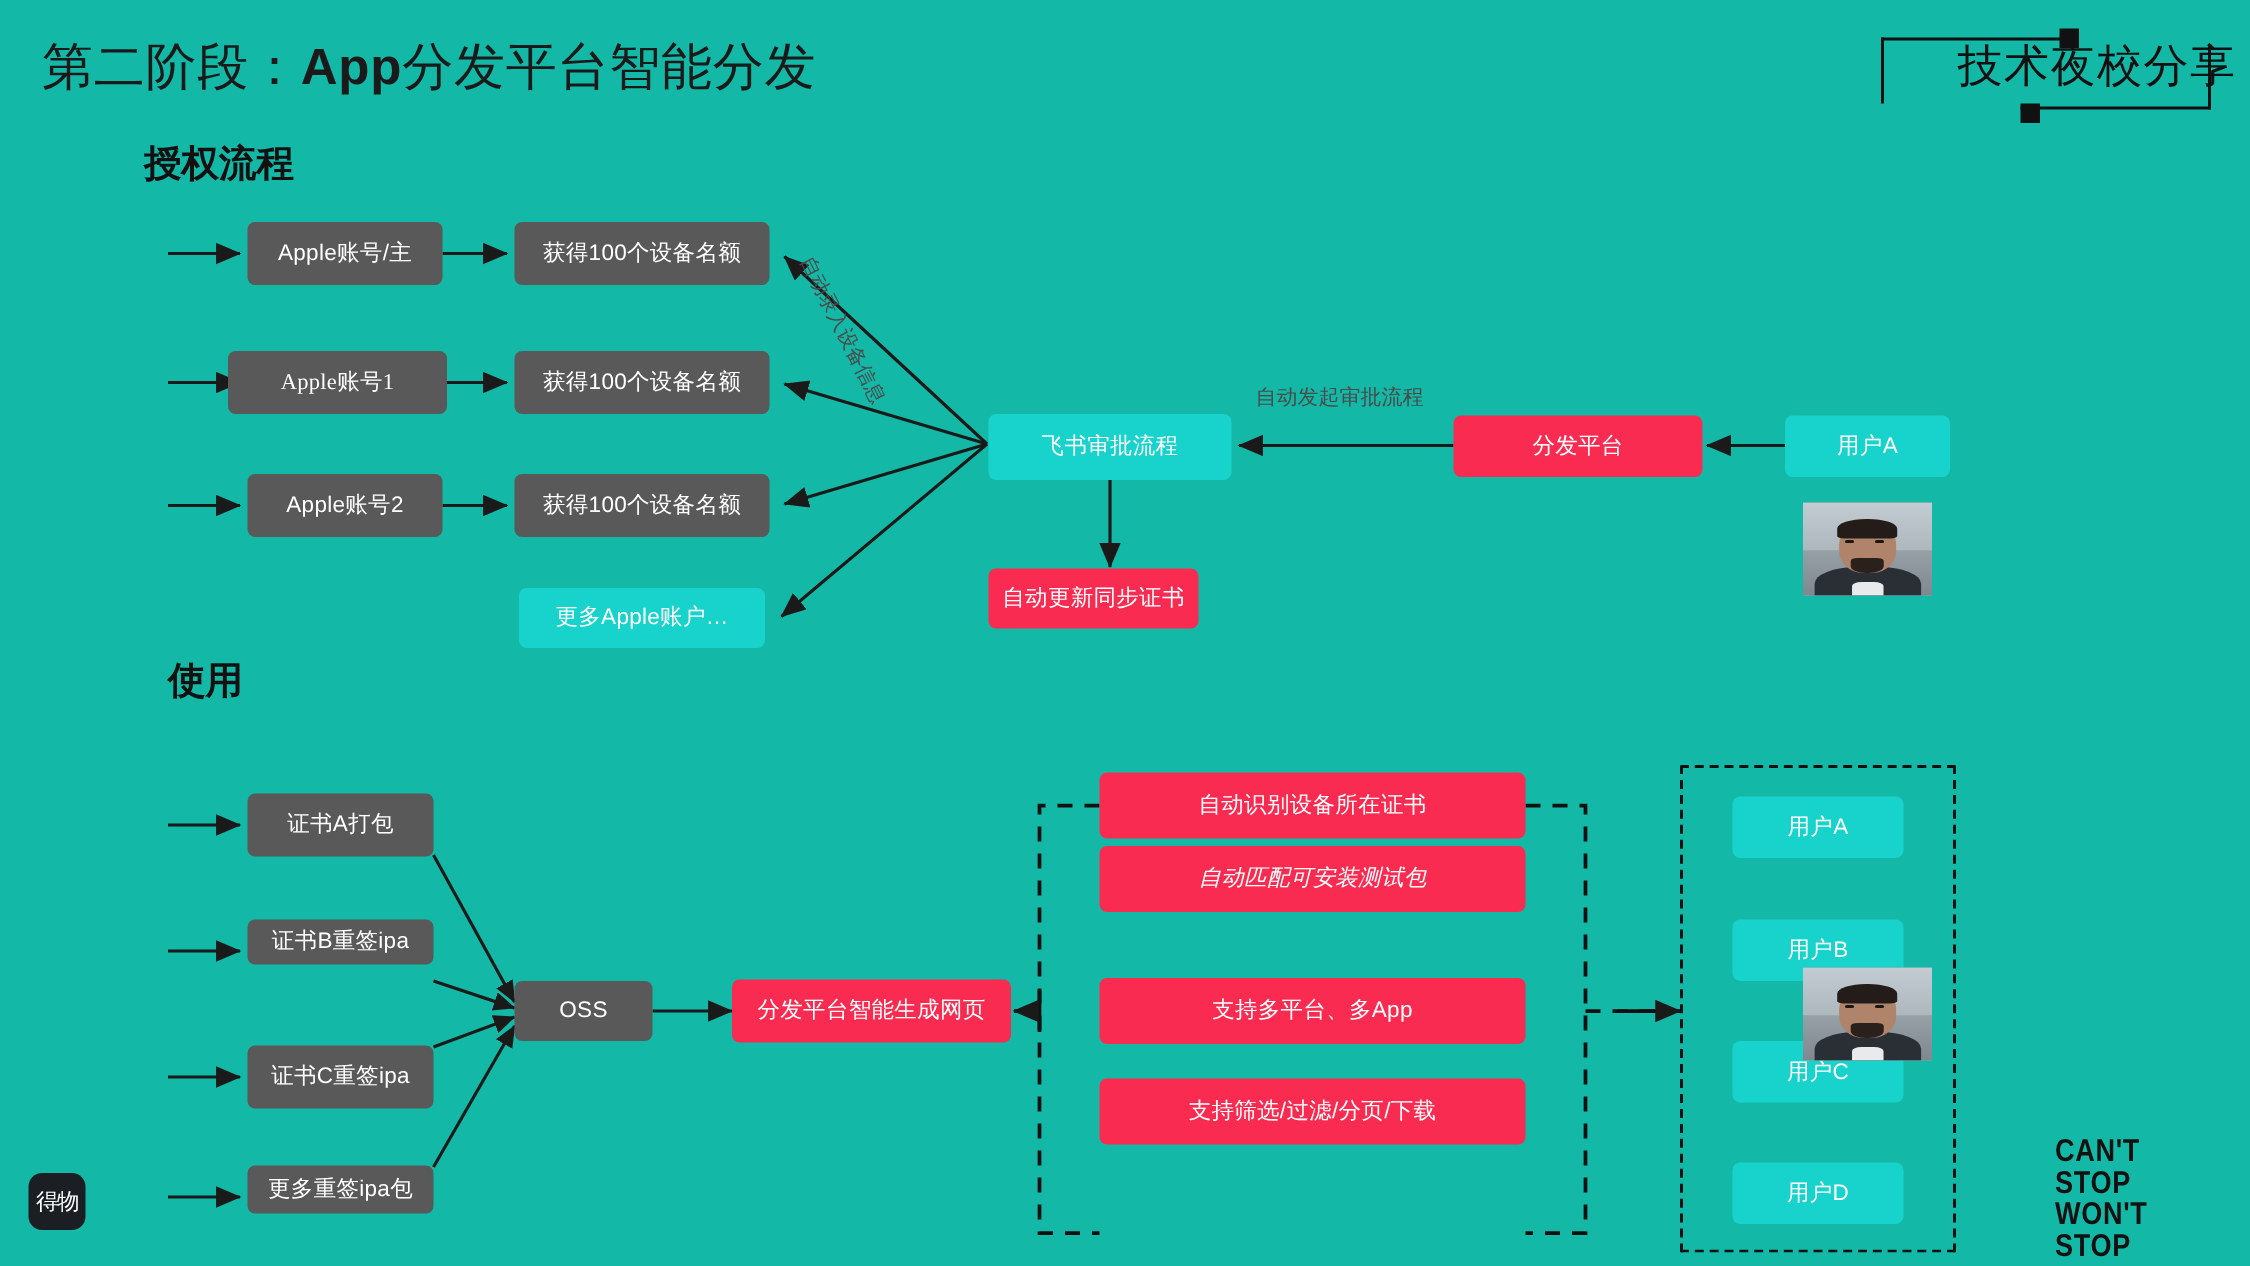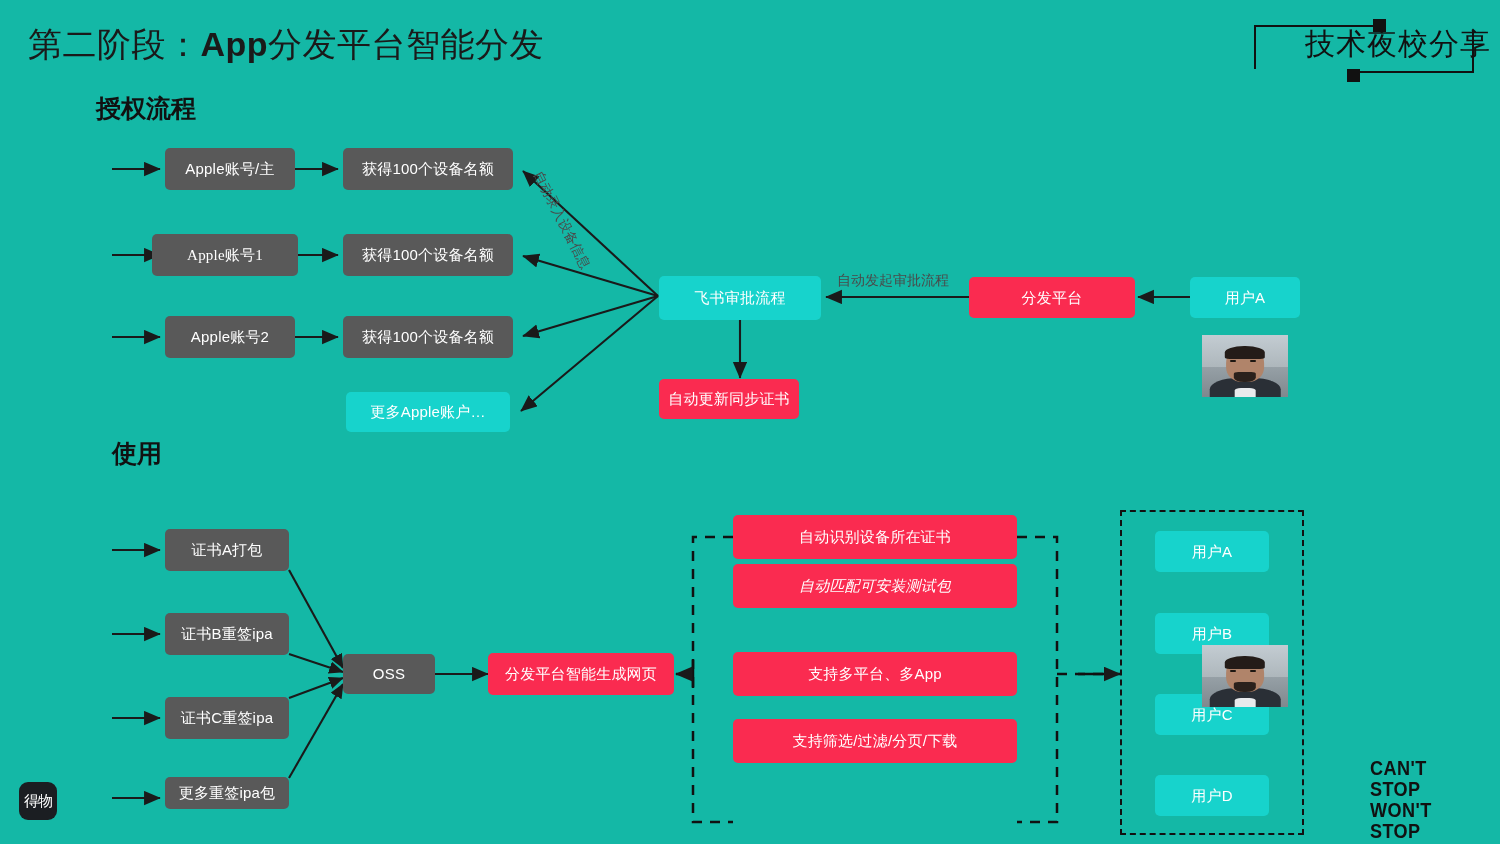--- a/index.html
+++ b/index.html
@@ -275,24 +275,24 @@
     <div class="body"></div>
       <div class="collar"></div>
     <div class="head"></div>
       <div class="hair"></div>
     <div class="eye l"></div>
       <div class="eye r"></div>
       <div class="beard"></div>
   </div>
 
   <div class="edge-label rot" style="left:545px; top:168px;">自动录入设备信息</div>
-  <div class="edge-label" style="left:837px; top:272px;font-family:Liberation Serif, serif;">自动发起审批流程</div>
+  <div class="edge-label" style="left:837px; top:256px;font-family:Liberation Serif, serif;">自动发起审批流程</div>
 
   <div class="node gray" style="left:165px; top:529px; width:124px; height:42px;">证书A打包</div>
-  <div class="node gray" style="left:165px; top:613px; width:124px; height:42px;">证书B重签ipa</div>
+  <div class="node gray" style="left:165px; top:613px; width:124px; height:30px;">证书B重签ipa</div>
   <div class="node gray" style="left:165px; top:697px; width:124px; height:42px;">证书C重签ipa</div>
   <div class="node gray" style="left:165px; top:777px; width:124px; height:32px;">更多重签ipa包</div>
 
   <div class="node gray" style="left:343px; top:654px; width:92px; height:40px;">OSS</div>
 
   <div class="node red" style="left:488px; top:653px; width:186px; height:42px;">分发平台智能生成网页</div>
 
   <div class="node red" style="left:733px; top:515px; width:284px; height:44px;">自动识别设备所在证书</div>
   <div class="node red" style="left:733px; top:564px; width:284px; height:44px;font-style:italic;">自动匹配可安装测试包</div>
   <div class="node red" style="left:733px; top:652px; width:284px; height:44px;">支持多平台、多App</div>

